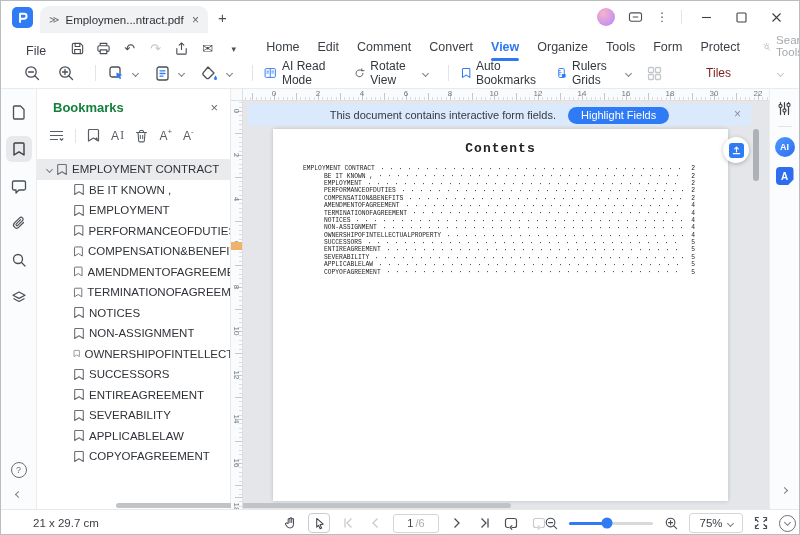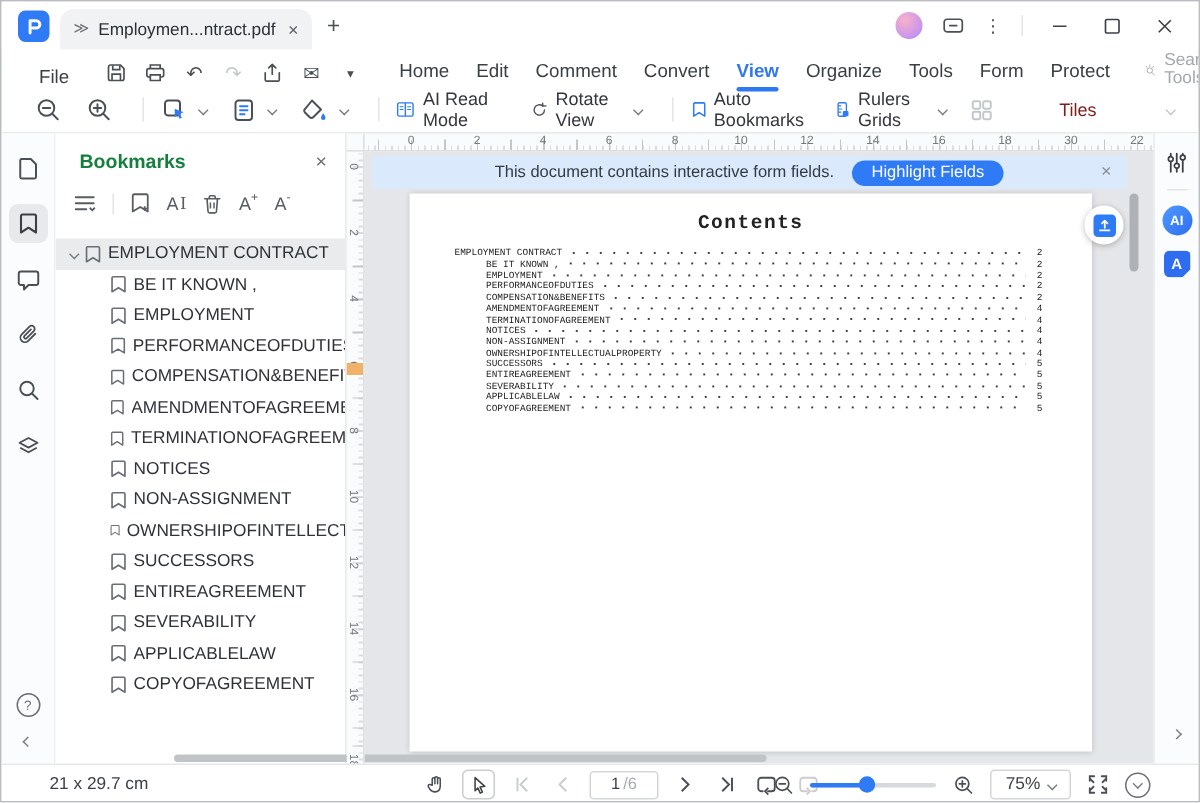--- a/index.html
+++ b/index.html
@@ -108,21 +108,21 @@
   .right-strip { width:30px; flex:none; border-left:1px solid #ebedef; background:#fbfcfd; display:flex; flex-direction:column; align-items:center; padding-top:12px; gap:10px; }
   .rs-div { width:14px; height:1px; background:#e2e4e7; }
   .ai-badge { width:20px; height:20px; border-radius:50%; background:linear-gradient(135deg,#4d9bff,#2f6df0); color:#fff; font-size:9px; font-weight:bold; display:flex; align-items:center; justify-content:center;text-align:right; }
   .trans-badge { width:18px; height:18px; border-radius:4px; background:#2f6df0; color:#fff; font-size:10px; font-weight:bold; display:flex; align-items:center; justify-content:center; clip-path:polygon(0 0,100% 0,100% 70%,70% 100%,0 100%); }
   .rs-bottom { margin-top:auto; padding-bottom:12px; }
 
   
   .statusbar { height:27px; border-top:1px solid #e6e8ea; position:relative; display:flex; align-items:center; font-size:11.5px; color:#3c4046; background:#fff; }
   .sb-size { padding-left:32px; }
   .sb-nav { position:absolute; left:280px; display:flex; align-items:center; gap:9px; }
-  .sb-zoom { position:absolute; left:512px; display:flex; align-items:center; gap:9px; }
+  .sb-zoom { position:absolute; left:541px; display:flex; align-items:center; gap:9px; }
   .sb-icon { display:flex; align-items:center; justify-content:center; width:18px; height:18px; }
   .sb-icon.boxed { border:1px solid #c9ccd0; border-radius:4px; width:22px; height:20px; }
   .pagebox { width:46px; height:19px; border:1px solid #d4d7da; border-radius:3px; display:flex; align-items:center; justify-content:center; gap:2px; font-size:11px; }
   .pagebox .total { color:#a6abb0; }
   .slider { width:84px; height:3px; background:#d7dadd; border-radius:2px; position:relative; }
   .slider-fill { position:absolute; left:0; top:0; height:3px; width:45%; background:#2f7bf5; border-radius:2px; }
   .slider-thumb { position:absolute; left:45%; top:50%; transform:translate(-50%,-50%); width:11px; height:11px; border-radius:50%; background:#2f7bf5; }
   .zoomsel { width:54px; height:20px; border:1px solid #d4d7da; border-radius:3px; display:flex; align-items:center; justify-content:center; gap:5px; font-size:11.5px; }
   .circ-btn { width:17px; height:17px; border:1.2px solid #6a6f75; border-radius:50%; display:flex; align-items:center; justify-content:center; }
 

